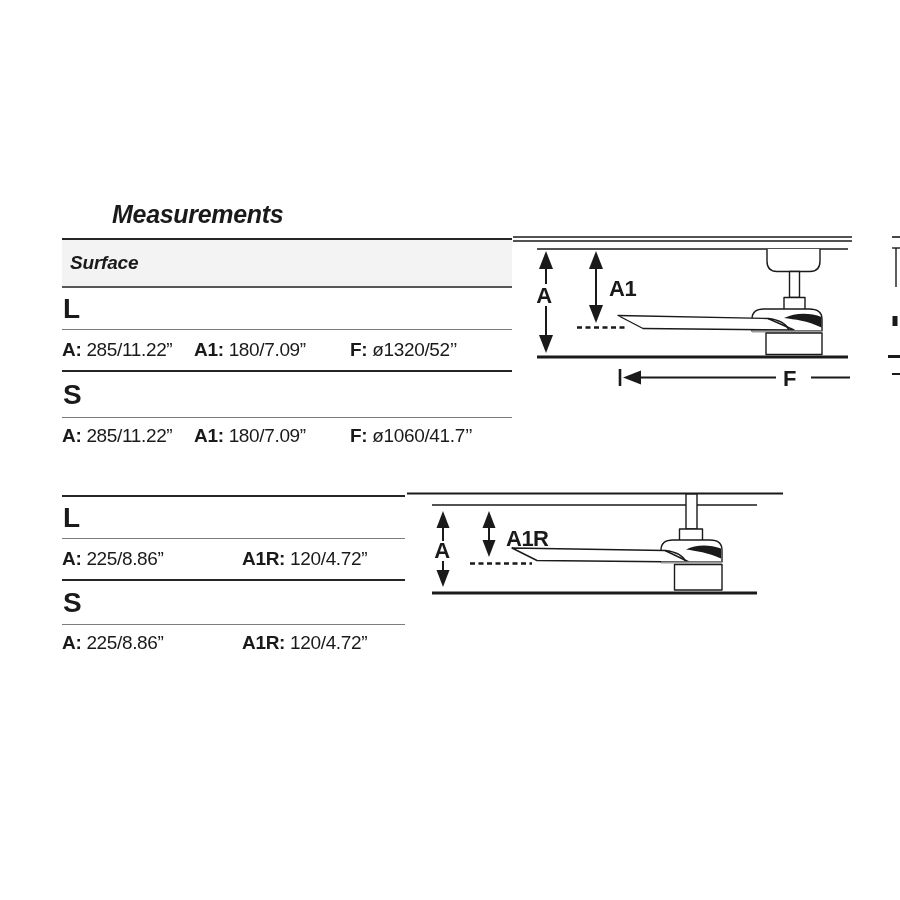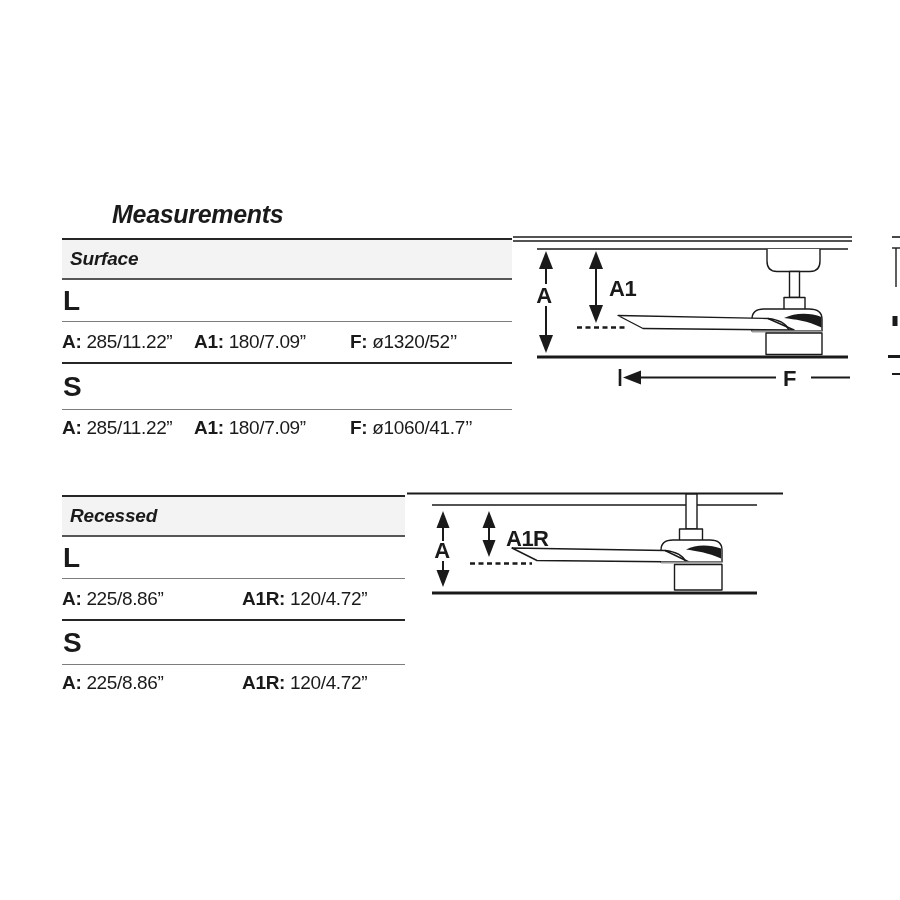--- a/index.html
+++ b/index.html
@@ -9,21 +9,21 @@
   }
   .page-title{
     position:absolute;left:70px;top:200px;
     font-size:25px;font-weight:bold;font-style:italic;letter-spacing:-0.3px;margin-left:42px;
   }
   .mtable{position:absolute;border-top:2.4px solid #262626;box-sizing:border-box;}
   .mtable *{box-sizing:border-box;}
   #surface-table{left:62px;top:238px;width:450px;}
   #recessed-table{left:62px;top:495px;width:343px;}
   .thead{
-    height:40px;background:#f3f3f3;border-bottom:2px solid #565656;
+    height:48px;background:#f3f3f3;border-bottom:2px solid #565656;
     display:flex;align-items:center;padding-left:8px;
     font-size:19px;font-weight:bold;font-style:italic;letter-spacing:-0.2px;
   }
   .vrow{
     display:flex;align-items:center;border-bottom:1.4px solid #7d7d7d;
     font-size:28px;font-weight:bold;padding-left:1px;letter-spacing:-0.3px;
   }
   .mrow{position:relative;font-size:19px;letter-spacing:-0.35px;}
   .mrow .meas{position:absolute;top:50%;transform:translateY(-50%);white-space:nowrap;}
   .mrow .meas b{letter-spacing:-0.3px;}
@@ -54,23 +54,20 @@
     <span>S</span>
   </div>
   <div class="mrow h36">
     <span class="meas c0"><b>A:</b> <span>285/11.22”</span></span>
     <span class="meas c1"><b>A1:</b> <span>180/7.09”</span></span>
     <span class="meas c2"><b>F:</b> <span>ø1060/41.7’’</span></span>
   </div>
 </div>
 
 <div class="mtable" id="recessed-table">
-  <div class="thead">
-    <span>Recessed</span>
-  </div>
   <div class="vrow h42">
     <span>L</span>
   </div>
   <div class="mrow dark h42">
     <span class="meas c0"><b>A:</b> <span>225/8.86”</span></span>
     <span class="meas r1"><b>A1R:</b> <span>120/4.72”</span></span>
   </div>
   <div class="vrow h44">
     <span>S</span>
   </div>

